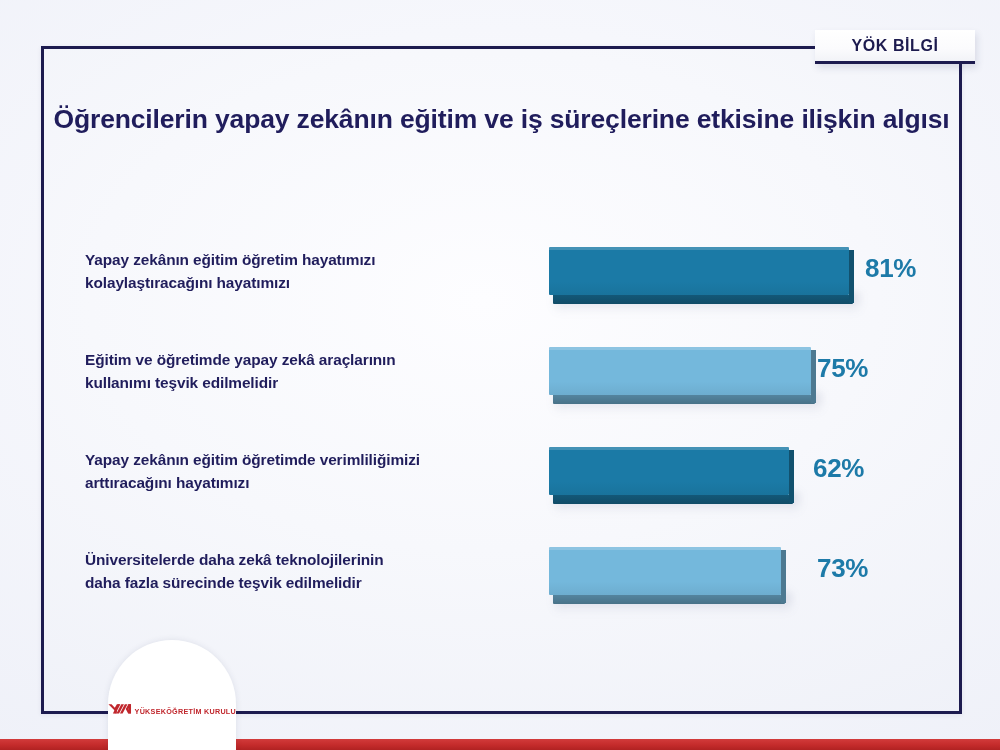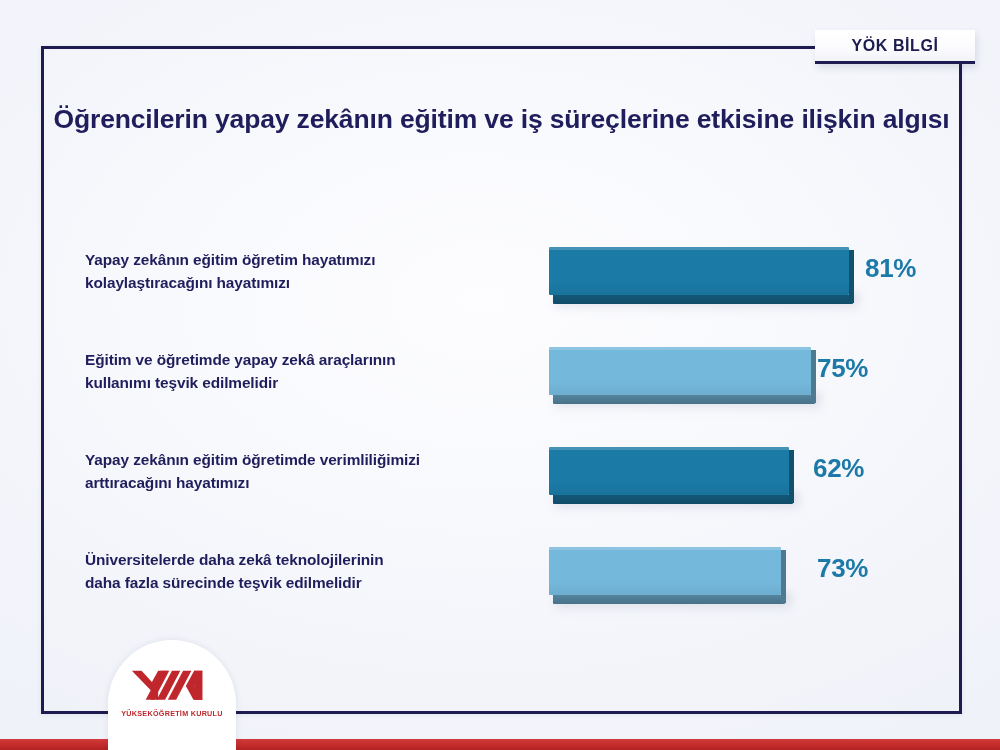--- a/index.html
+++ b/index.html
@@ -152,21 +152,20 @@
   
   .logo {
     position:absolute;
     left:108px; bottom:0;
     width:128px; height:110px;
     background:#ffffff;
     border-radius:64px 64px 0 0;
     box-shadow:0 0 6px rgba(40,45,90,.10);
     z-index:8;
     display:flex;
-    flex-direction:column;
     align-items:center;
     justify-content:flex-start;
     padding-top:28px;
   }
   .logo-mark { width:84px; height:36px; }
   .logo-text {
     margin-top:5px;
     color:#c0272d;
     font-size:7.2px;
     font-weight:bold;

